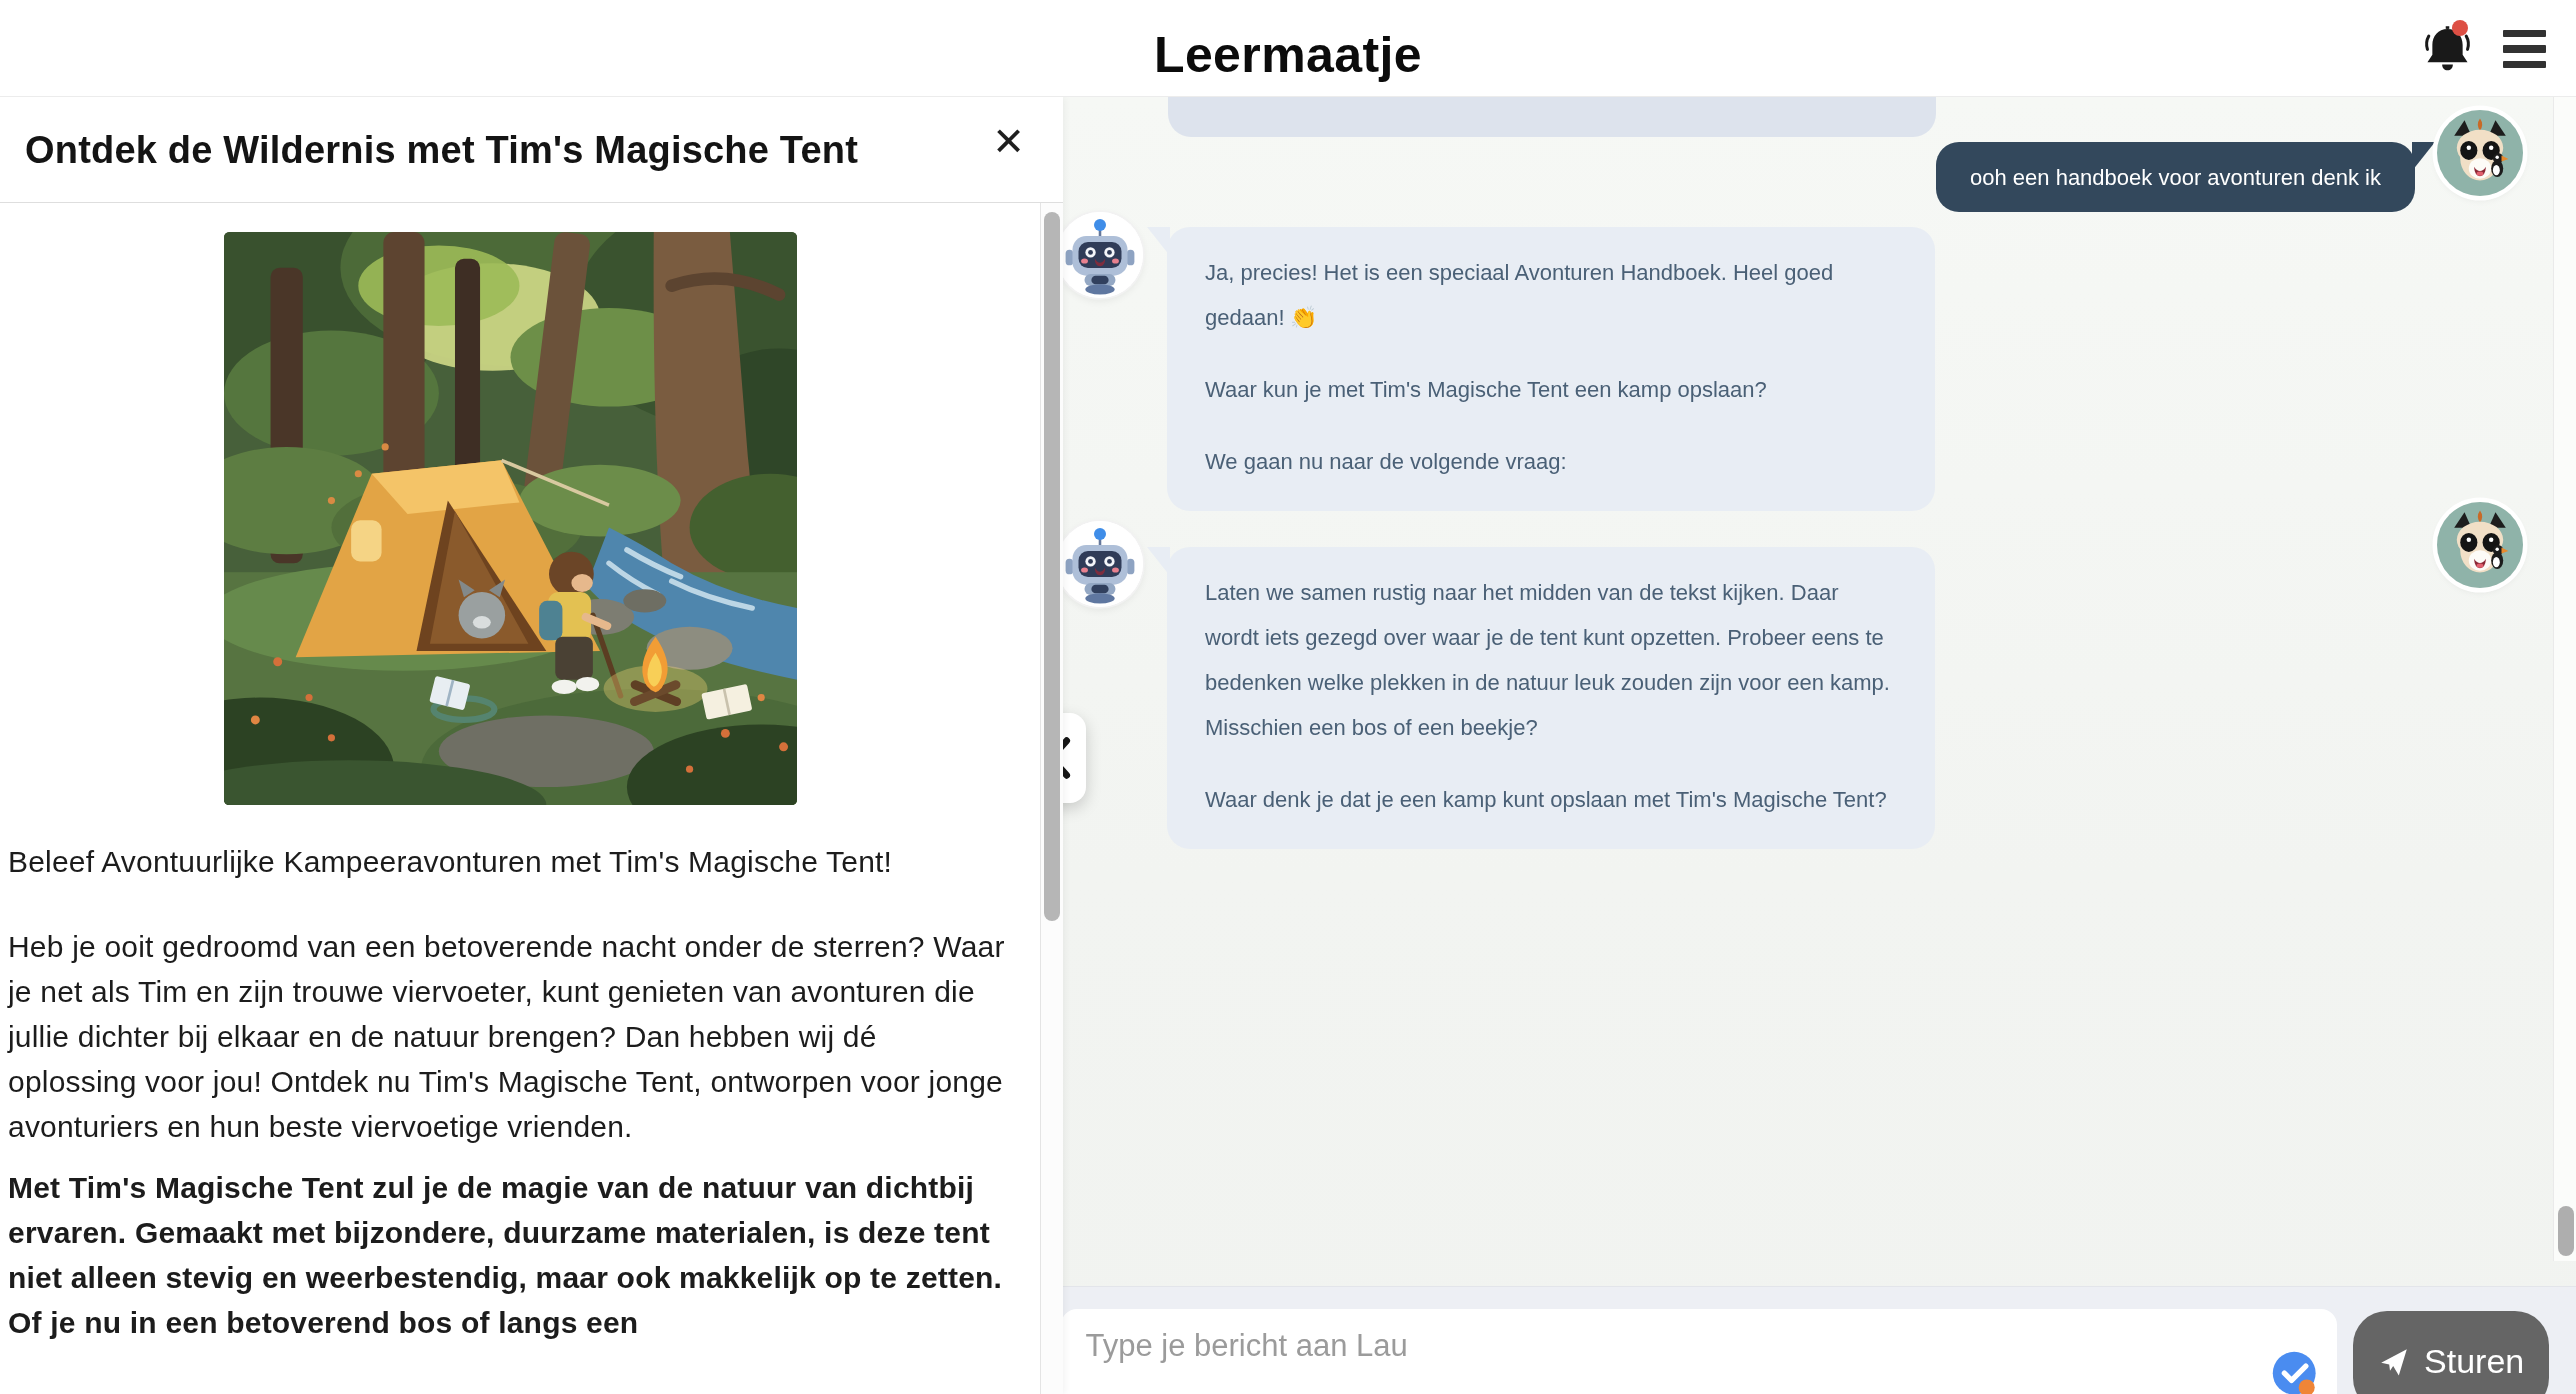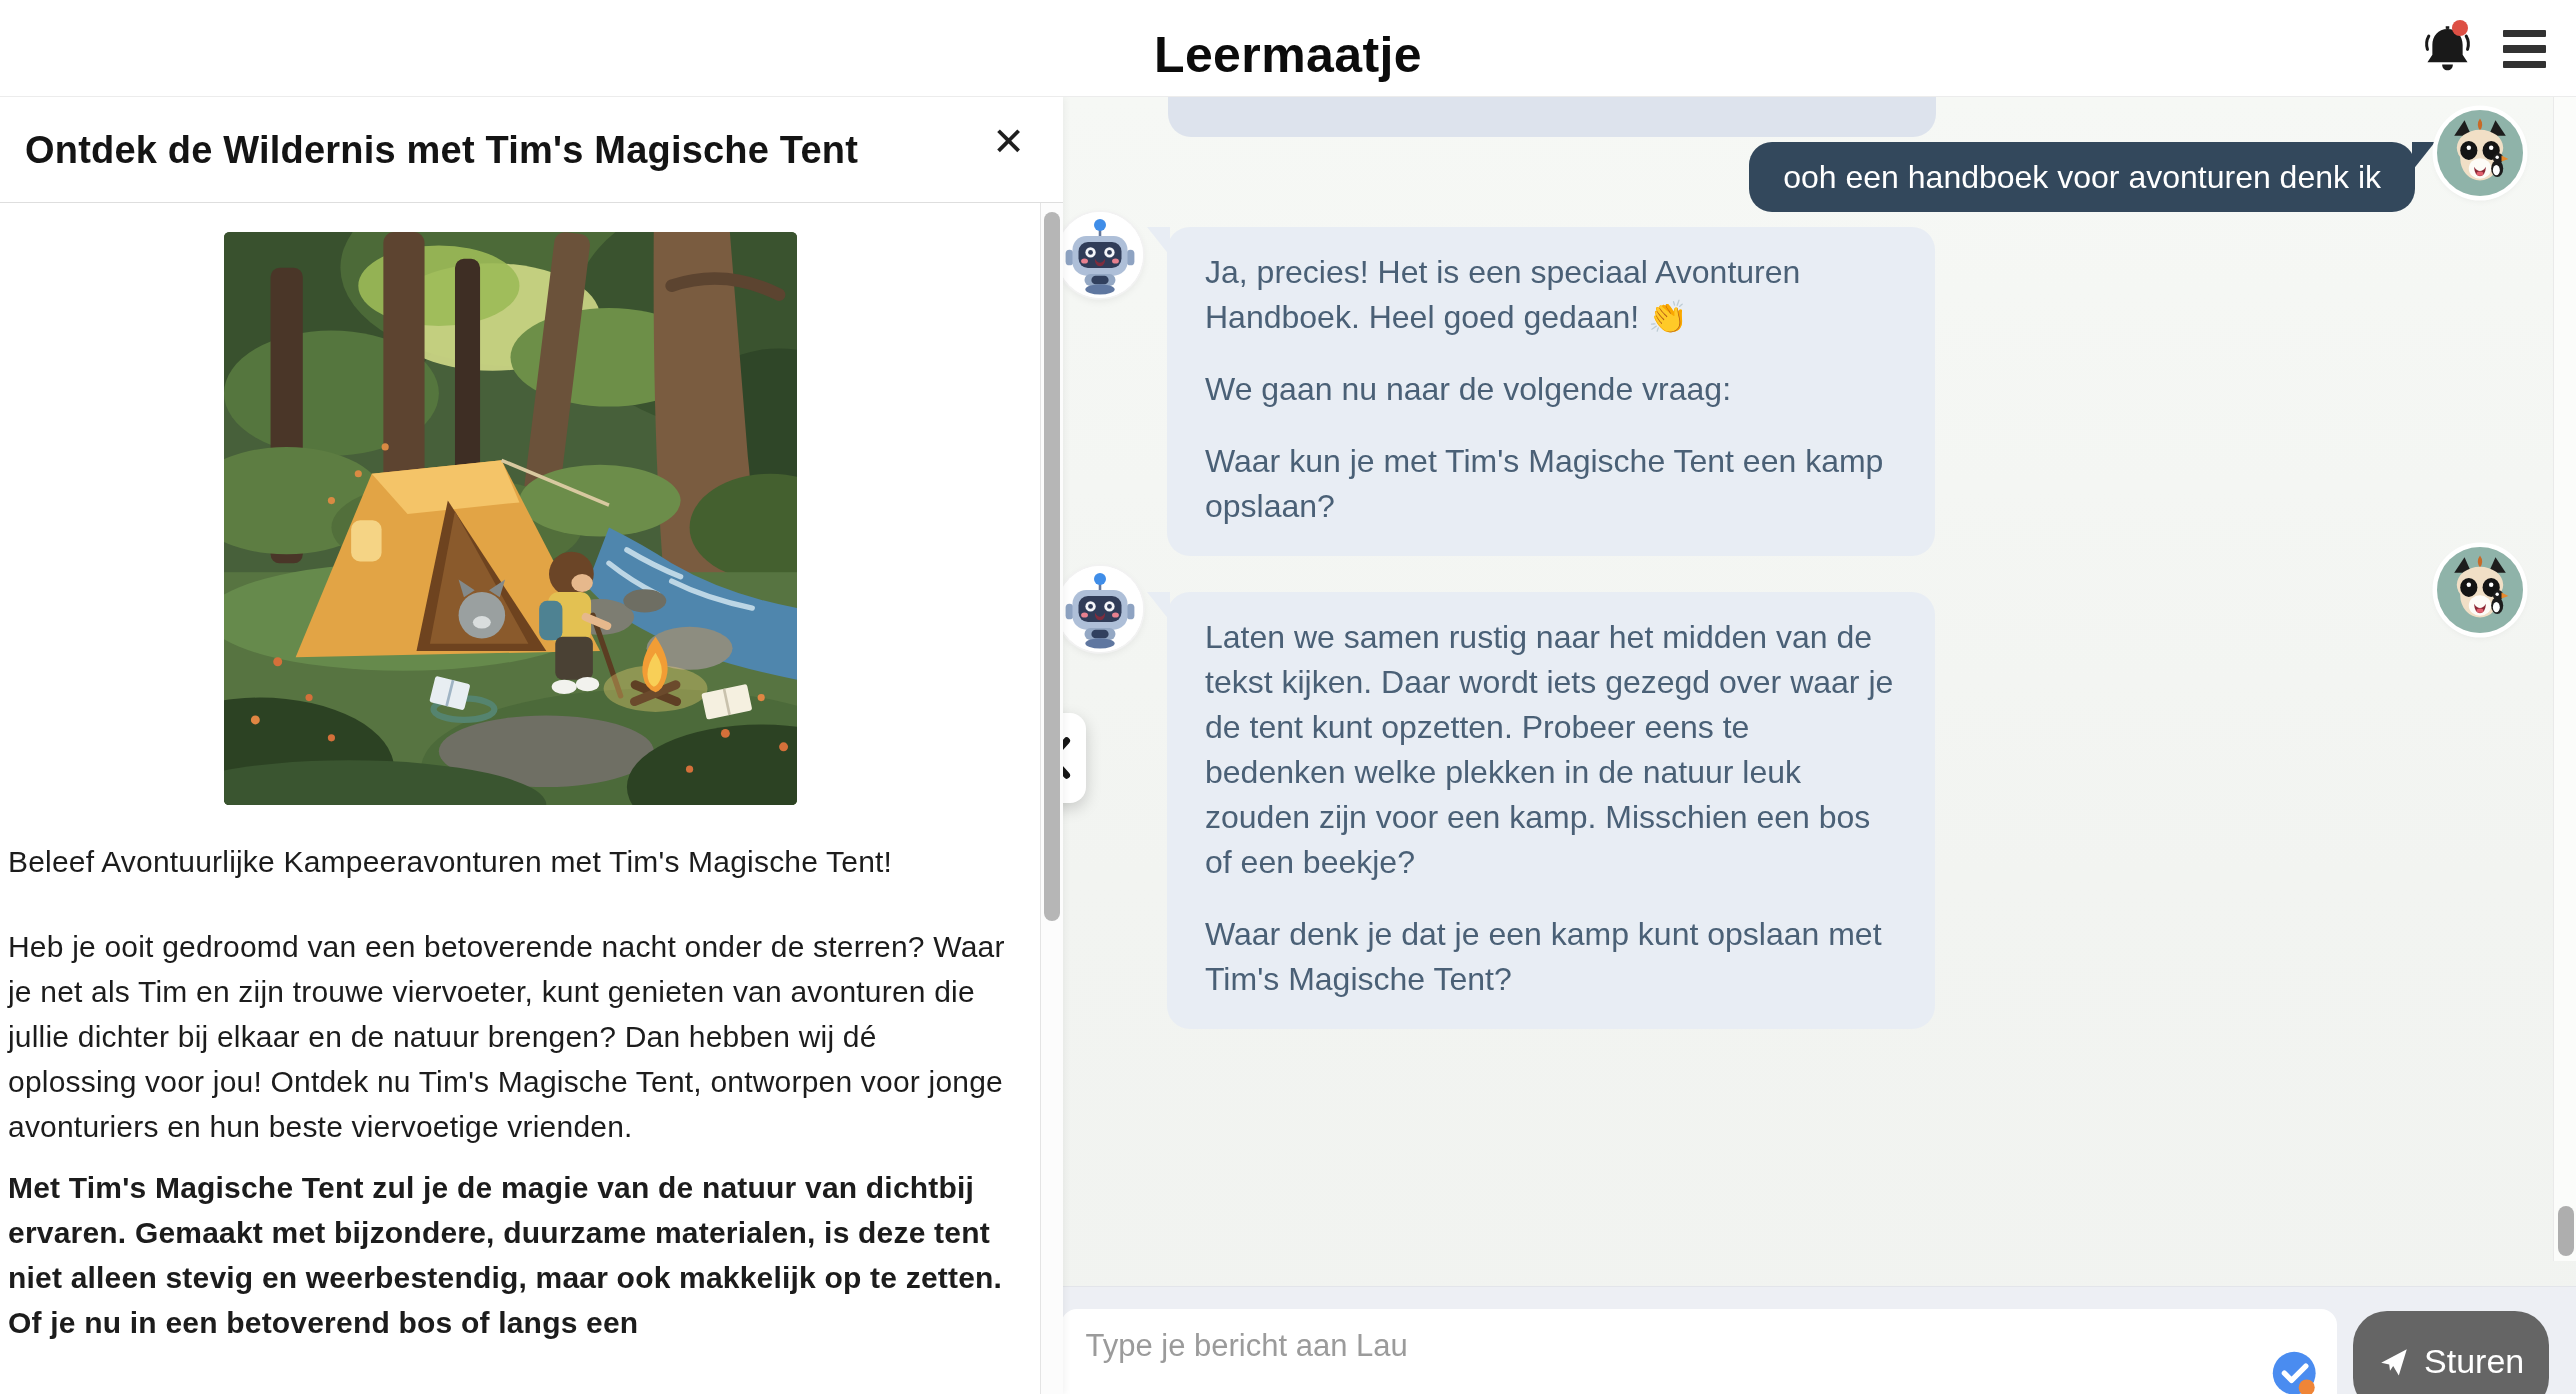--- a/index.html
+++ b/index.html
@@ -70,21 +70,21 @@
 
   .row { position:relative; display:flex; }
   .row-user { justify-content:flex-end; padding-right:108px; }
   .row-bot  { justify-content:flex-start; padding-left:110px; }
 
   .avatar { position:absolute; width:86px; height:86px; border-radius:50%; }
   .avatar svg { display:block; width:86px; height:86px; }
   .row-user .avatar { right:0; box-shadow:0 0 0 4.5px #ffffff, 0 2.7px 9px rgba(0,0,0,0.10); }
   .row-bot  .avatar { left:0;  background:#fff; box-shadow:0 0 0 1.8px #f2f2f2, 0 2.7px 9px rgba(0,0,0,0.08); }
 
-  .bubble { position:relative; font-size:32px; line-height:45px; }
+  .bubble { position:relative; font-size:22px; line-height:45px; }
   .bubble-user {
     background:#33485c; color:#ffffff; border-radius:23px; padding:12.5px 34px;
     max-width:788px; text-align:left;
   }
   .bubble-user::after {
     content:""; position:absolute; top:0; right:-19.7px; width:0; height:0;
     border-top:29px solid #33485c; border-right:23px solid transparent;
   }
   .bubble-bot {
     background:#e8edf4; color:#4a6076; border-radius:23px; padding:23px 38px 27px;
@@ -331,22 +331,22 @@
           <ellipse cx="32" cy="57" rx="4" ry="3" fill="#e8818f"></ellipse>
           <ellipse cx="68" cy="57" rx="4" ry="3" fill="#e8818f"></ellipse>
           <path d="M44 54 q6 10 12 0 q0 9 -6 9 q-6 0 -6 -9" fill="#7e2d3e"></path>
           <rect x="32" y="72" width="36" height="14" rx="7" fill="#94a8c4"></rect>
           <rect x="40" y="74" width="20" height="10" rx="5" fill="#31405e"></rect>
           <ellipse cx="50" cy="90" rx="17" ry="6" fill="#5f77a0"></ellipse>
         </svg>
       </div>
       <div class="bubble bubble-bot">
         <p>Ja, precies! Het is een speciaal Avonturen Handboek. Heel goed gedaan! 👏</p>
+        <p>Waar kun je met Tim's Magische Tent een kamp opslaan?</p>
         <p>We gaan nu naar de volgende vraag:</p>
-        <p>Waar kun je met Tim's Magische Tent een kamp opslaan?</p>
       </div>
     </div>
 
     <div class="row row-user" id="row-user-2">
       <div class="avatar">
         <svg viewBox="0 0 100 100">
           <circle cx="50" cy="50" r="50" fill="#8fb3a9"></circle>
           <polygon points="20,30 32,12 40,30" fill="#1d1d1d"></polygon>
           <polygon points="80,30 68,12 60,30" fill="#1d1d1d"></polygon>
           <path d="M50 10 q5 7 0 14 q-5 -7 0 -14" fill="#c86a28"></path>

